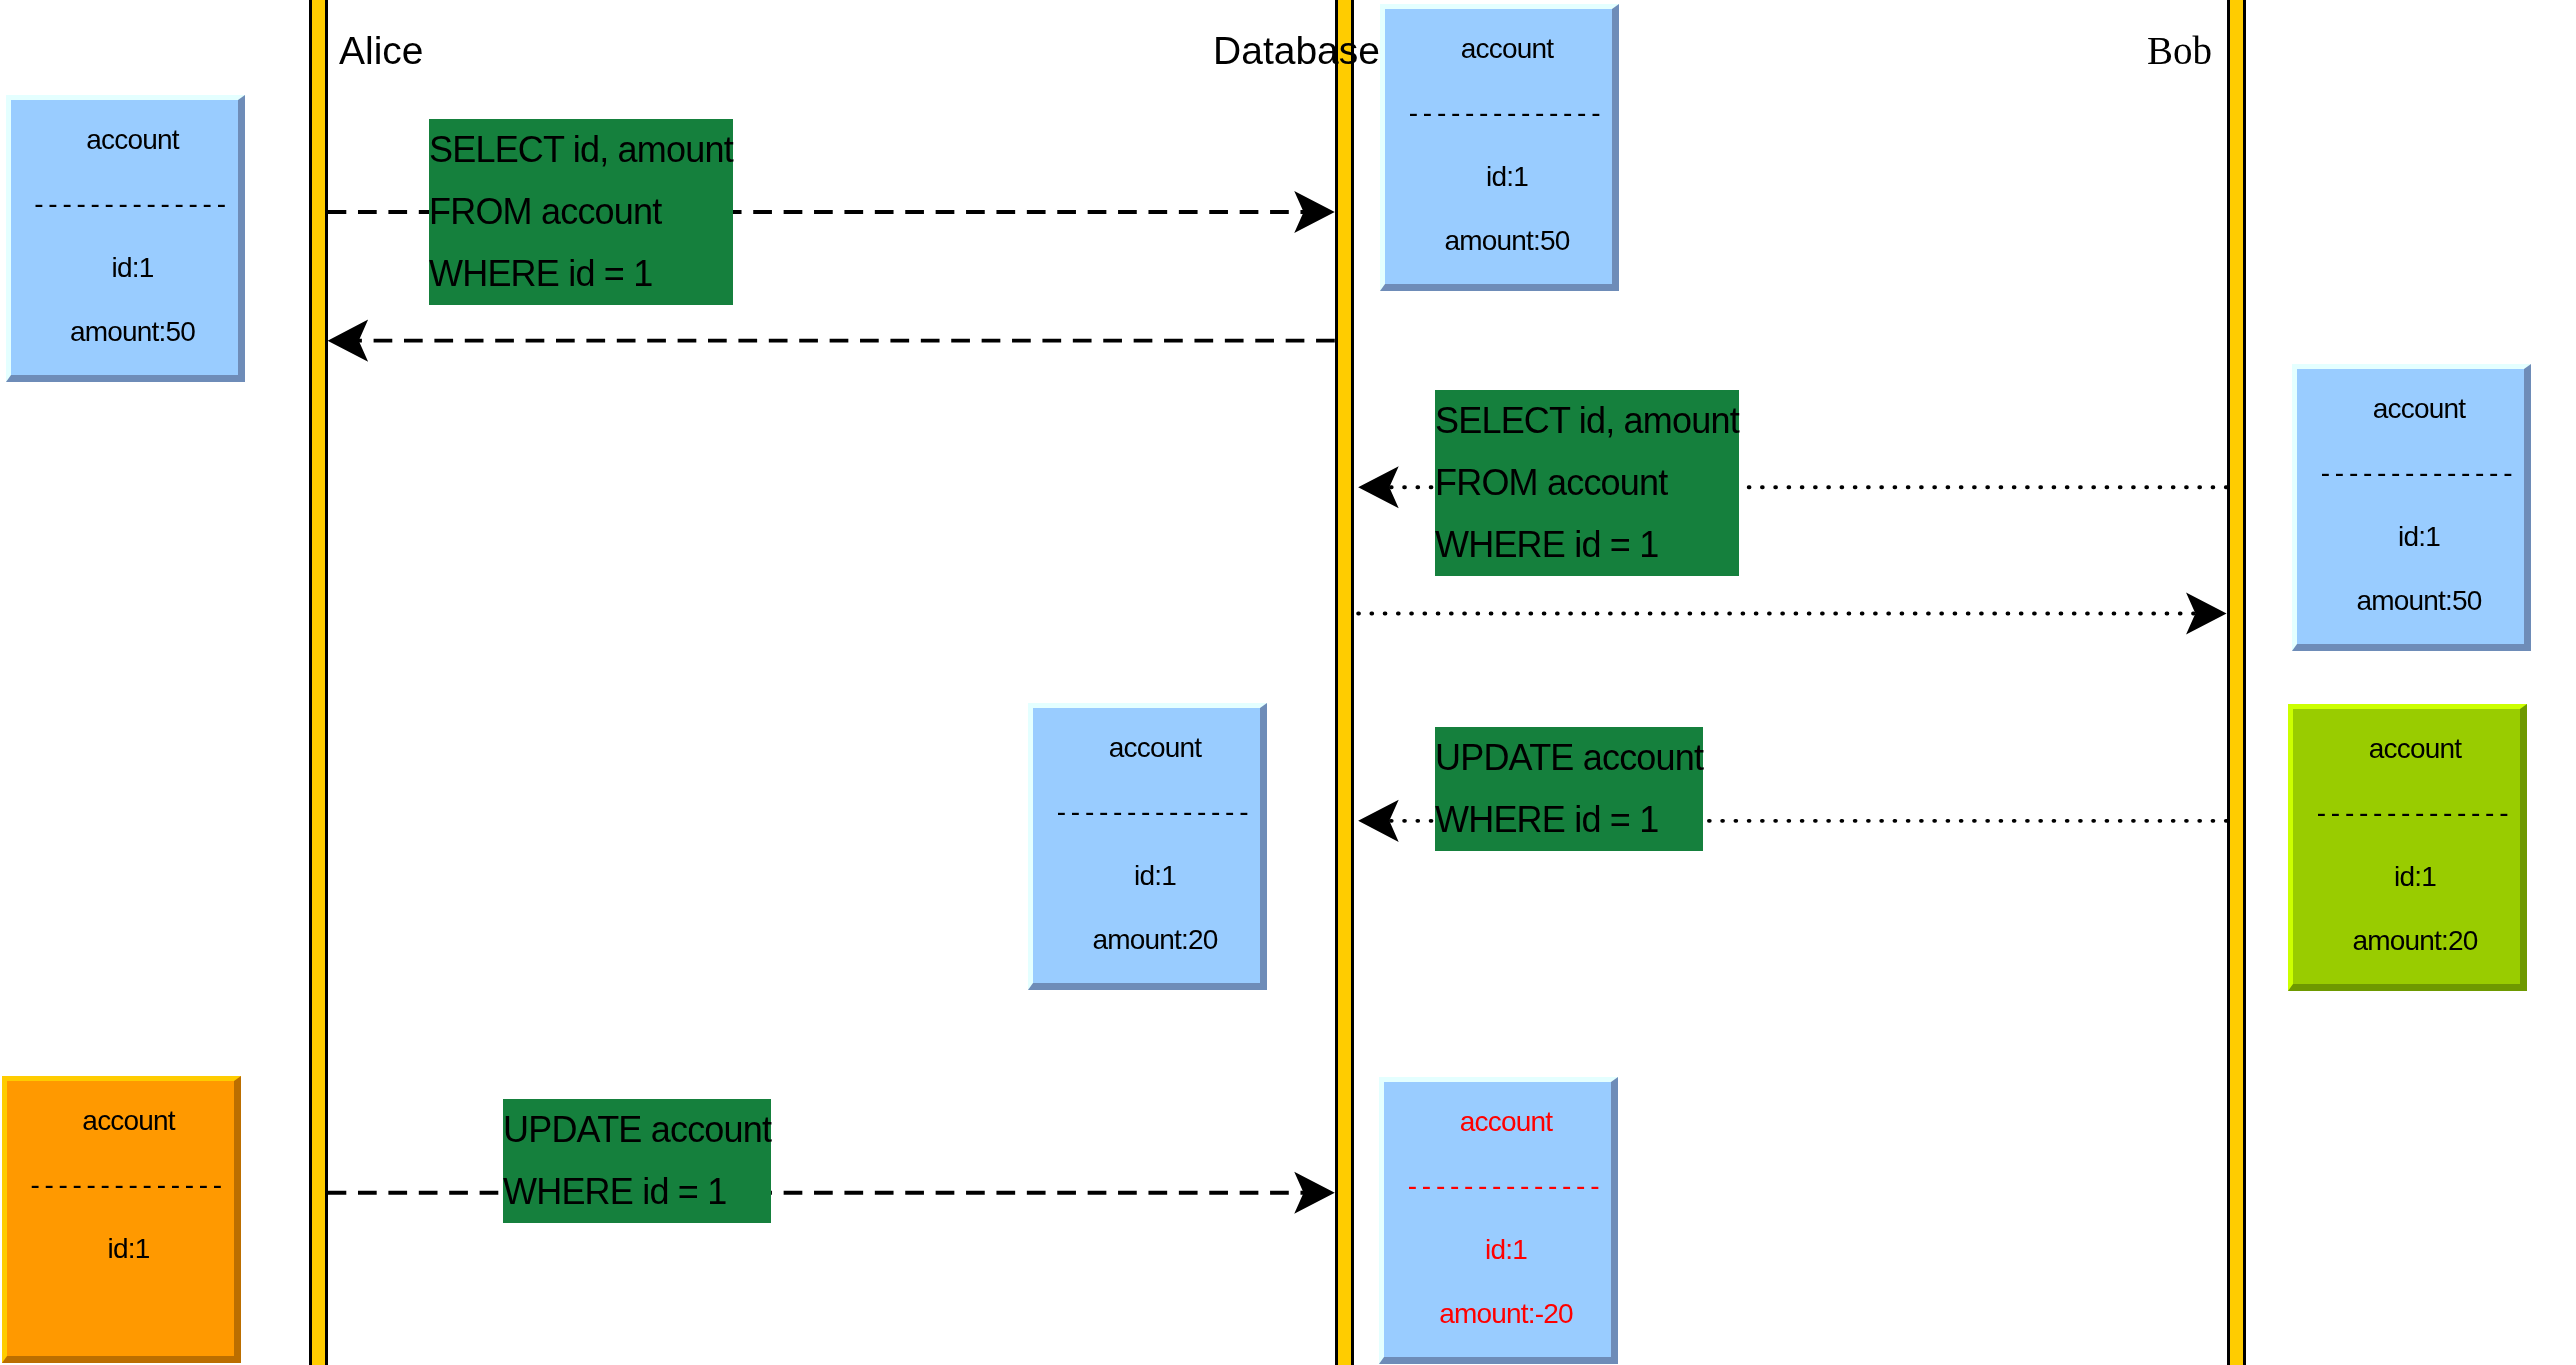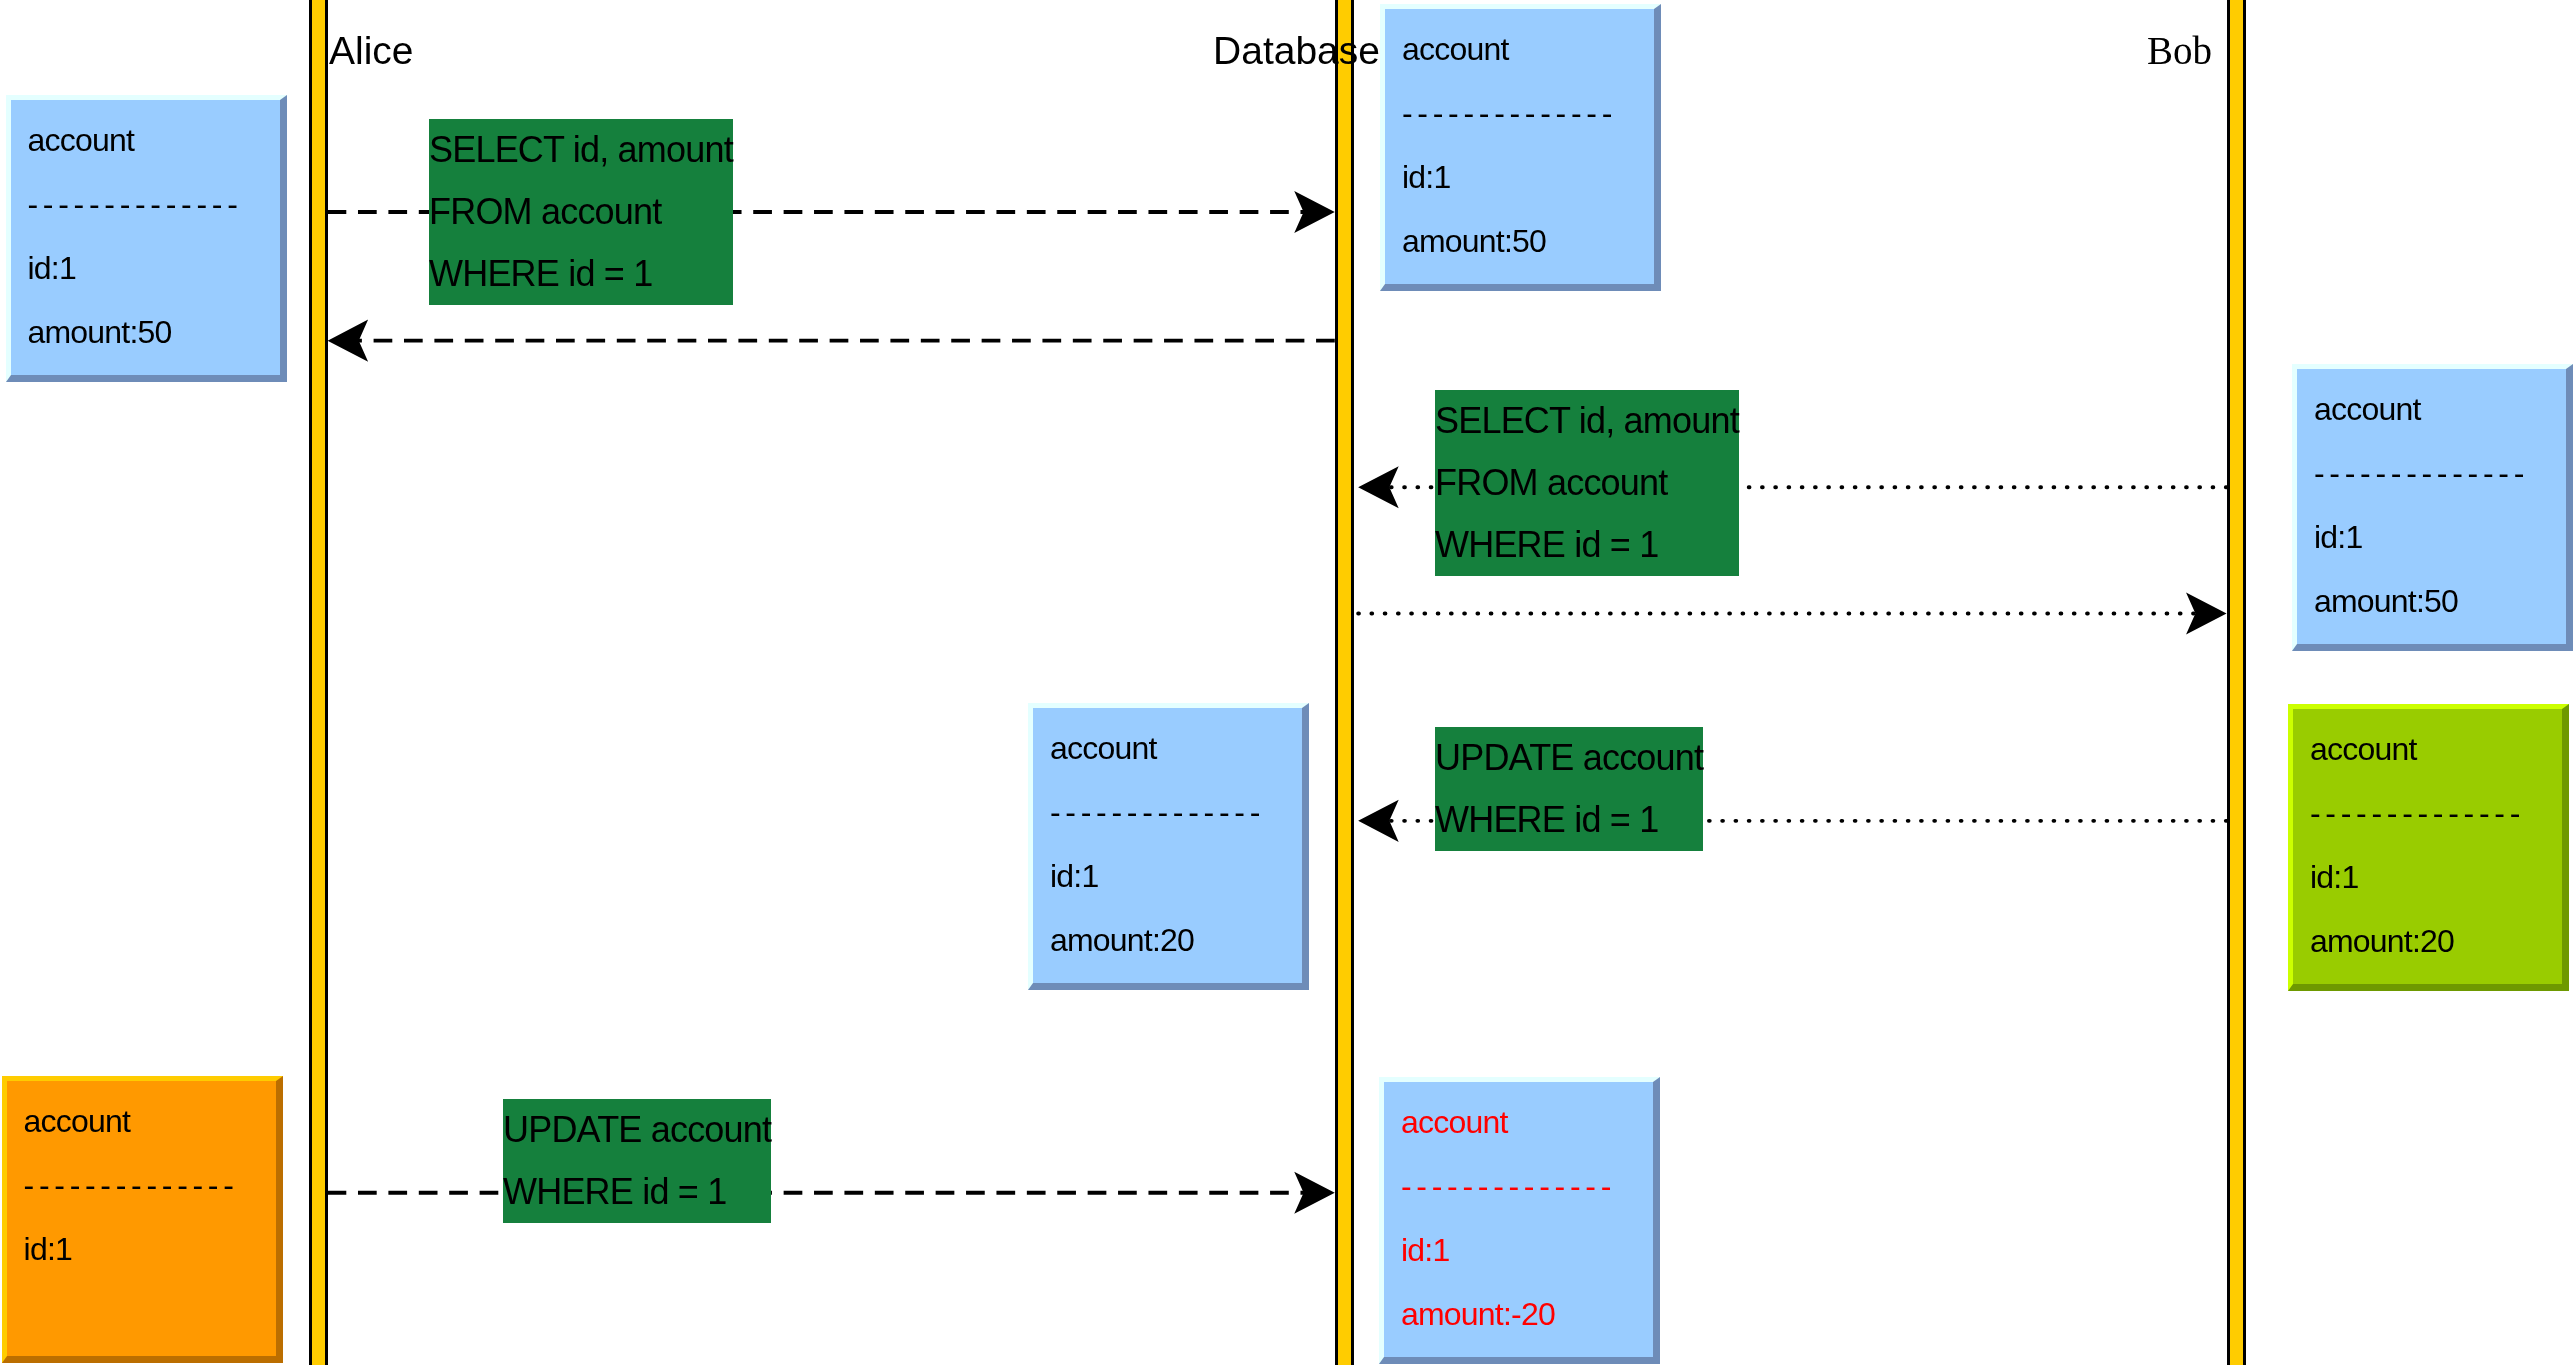--- a/index.html
+++ b/index.html
@@ -6,26 +6,26 @@
   #canvas{position:relative;width:2576px;height:1365px;background:#ffffff;overflow:hidden;
           font-family:"Liberation Sans",sans-serif;color:#000;}
   
   .lifeline{position:absolute;top:0;height:1365px;width:12.5px;background:#ffcc00;
             border-left:3.9px solid #000;border-right:3.9px solid #000;z-index:2;}
   .ll-alice{left:309px;}
   .ll-db{left:1335px;}
   .ll-bob{left:2227px;}
   
   .actor-label{position:absolute;top:28px;font-size:39px;line-height:45px;white-space:nowrap;z-index:3;}
-  .al-alice{left:329px;}
+  .al-alice{left:339px;}
   .al-db{left:1176px;width:204px;text-align:right;}
   .al-bob{left:2139px;width:81px;text-align:center;font-family:Liberation Serif, serif;}
   
-  .record{position:absolute;width:281px;height:287px;box-sizing:border-box;z-index:3;
-          font-size:32px;letter-spacing:-0.8px;line-height:64px;padding:7.8px 0 0 17px;white-space:nowrap;}
+  .record{position:absolute;width:239px;height:287px;box-sizing:border-box;z-index:3;
+          font-size:28px;letter-spacing:-0.8px;line-height:64px;padding:7.8px 0 0 17px;white-space:nowrap;text-align:center;}
   .rec-blue{background:#99ccff;border-style:solid;border-width:5.5px 7.8px 7.8px 5.5px;
             border-color:#e4ffff #6e8cb8 #6e8cb8 #e4ffff;}
   .rec-green{background:#99cc00;border-style:solid;border-width:5.5px 7.8px 7.8px 5.5px;
             border-color:#ccff00 #6e9900 #6e9900 #ccff00;}
   .rec-orange{background:#ff9900;border-style:solid;border-width:5.5px 7.8px 7.8px 5.5px;
             border-color:#ffcc00 #bb6e00 #bb6e00 #ffcc00;}
   .rec-error{color:#ff0000;}
   .rec-sep{letter-spacing:4.7px;}
   .r0{left:5.5px;top:95px;}
   .r1{left:1380px;top:3.9px;}

